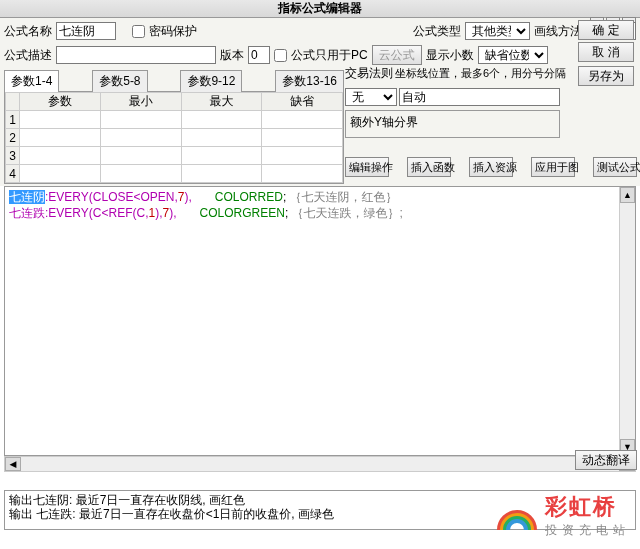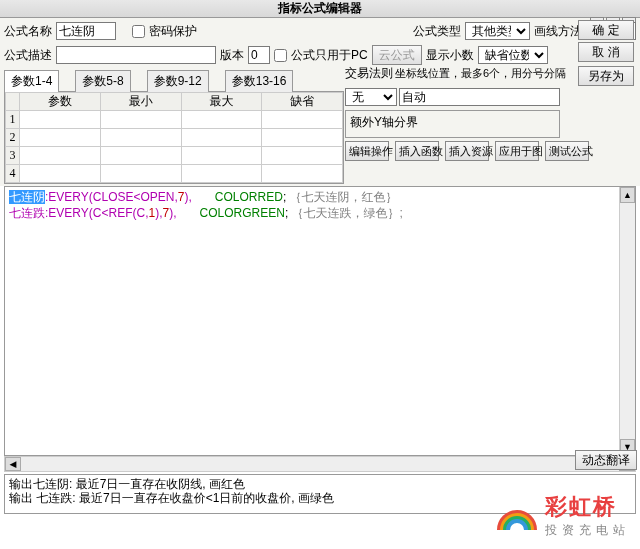--- a/index.html
+++ b/index.html
@@ -9,47 +9,47 @@
 .titlebar .wbtns { margin-left: auto; display: flex; gap: 2px; }
 .wbtn { width: 14px; height: 14px; border: 1px solid #888; background: #eee; display: flex; align-items: center; justify-content: center; font-size: 10px; cursor: pointer; }
 .form { padding: 2px 4px; background: #f4f4f0; }
 .row { display: flex; align-items: center; gap: 4px; margin-bottom: 2px; min-height: 22px; }
 .lbl { white-space: nowrap; }
 input[type=text], select { border: 1px solid #7a7a7a; background: #fff; height: 18px; padding: 0 2px; font-size: 12px; }
 input[type=checkbox] { width: 13px; height: 13px; }
 button.btn { border: 1px solid #888; background: linear-gradient(#f8f8f8,#e0e0e0); height: 20px; padding: 0 6px; cursor: pointer; white-space: nowrap; min-width: 54px; }
 button.btn.disabled { color: #999; }
 .rightcol { position: absolute; right: 6px; top: 20px; width: 56px; display: flex; flex-direction: column; gap: 2px; }
-.tabs { display: flex; gap: 16px; margin-top: 2px; }
+.tabs { display: flex; gap: 16px; margin-top: 2px; justify-content: space-between; }
 .tab { border: 1px solid #999; border-bottom: none; background: #eee; padding: 2px 6px; cursor: pointer; }
 .tab.active { background: #fff; }
 .ptable { border: 1px solid #999; background: #fff; margin-top: -1px; }
 .ptable table { border-collapse: collapse; width: 100%; }
-.ptable th, .ptable td { border: 1px solid #ccc; height: 18px; text-align: center; font-weight: normal; font-family: Liberation Serif, serif; }
+.ptable th, .ptable td { border: 1px solid #ccc; height: 18px; text-align: center; font-weight: normal; }
 .ptable th { background: #f0f0ec; }
 .ptable td.idx { width: 14px; background: #f0f0ec; }
 .trade-panel { position: absolute; left: 345px; top: 62px; width: 215px; }
 .trade-panel .row { gap: 2px; }
 .trade-panel select, .trade-panel input { flex: 1 1 0; }
 .yaxis { border: 1px solid #999; padding: 3px 4px 6px; margin-top: 2px; }
 .yaxis .values { display: flex; gap: 4px; margin-top: 3px; }
 .yaxis .values input { width: 30px; }
-.toolrow { display: flex; gap: 6px; margin-top: 3px; }
+.toolrow { display: flex; gap: 18px; margin-top: 19px; }
 .toolrow .btn { min-width: 44px; font-size: 11px; padding: 0 3px; }
 .code { border: 1px solid #999; background: #fff; margin: 0 4px; height: 270px; overflow: auto; padding: 2px 4px; font-family: "SimSun","宋体",monospace; line-height: 16px; position: relative; }
 .code .tok-sel { background: #3399ff; color: #fff; }
 .code .tok-kw { color: #b000b0; }
 .code .tok-num { color: #c00000; }
 .code .tok-col { color: #008000; margin-left: 23px; }
 .code .tok-com { color: #808080; }
 .scrollbar { position: absolute; right: 0; top: 0; bottom: 0; width: 16px; background: #eee; border-left: 1px solid #ccc; }
 .sb-btn { height: 16px; background: #ddd; border: 1px solid #aaa; display: flex; align-items: center; justify-content: center; font-size: 9px; cursor: pointer; }
 .hscroll { height: 16px; background: #eee; border: 1px solid #ccc; margin: 0 4px; display: flex; }
 .hscroll .sb-btn { width: 16px; height: 100%; }
-.output { border: 1px solid #999; background: #fff; margin: 2px 4px 0; height: 40px; padding: 2px 4px; line-height: 14px; position: relative; }
+.output { border: 1px solid #999; background: #fff; margin: 18px 4px 0; height: 40px; padding: 2px 4px; line-height: 14px; position: relative; }
 .dyntrans { position: absolute; right: -1px; top: -22px; }
 .watermark { position: absolute; right: 10px; bottom: 10px; display: flex; align-items: center; gap: 6px; pointer-events: none; }
 .rainbow { width: 44px; height: 44px; }
 .wmtxt .big { font-size: 22px; color: #e84040; font-weight: bold; letter-spacing: 2px; }
 .wmtxt .small { font-size: 12px; color: #888; letter-spacing: 5px; }
 </style>
 </head>
 <body>
 
 <div class="titlebar">

